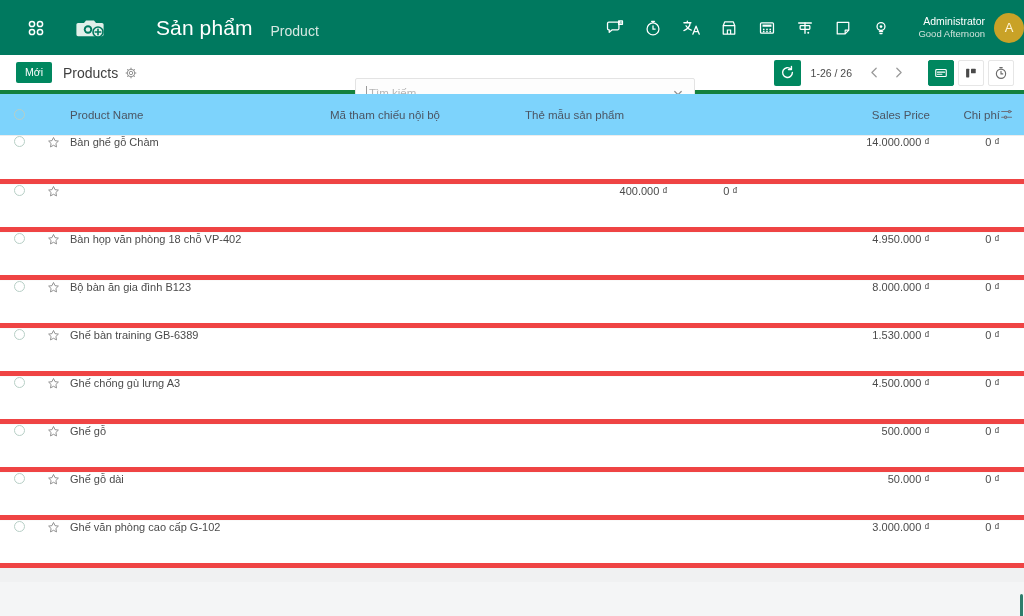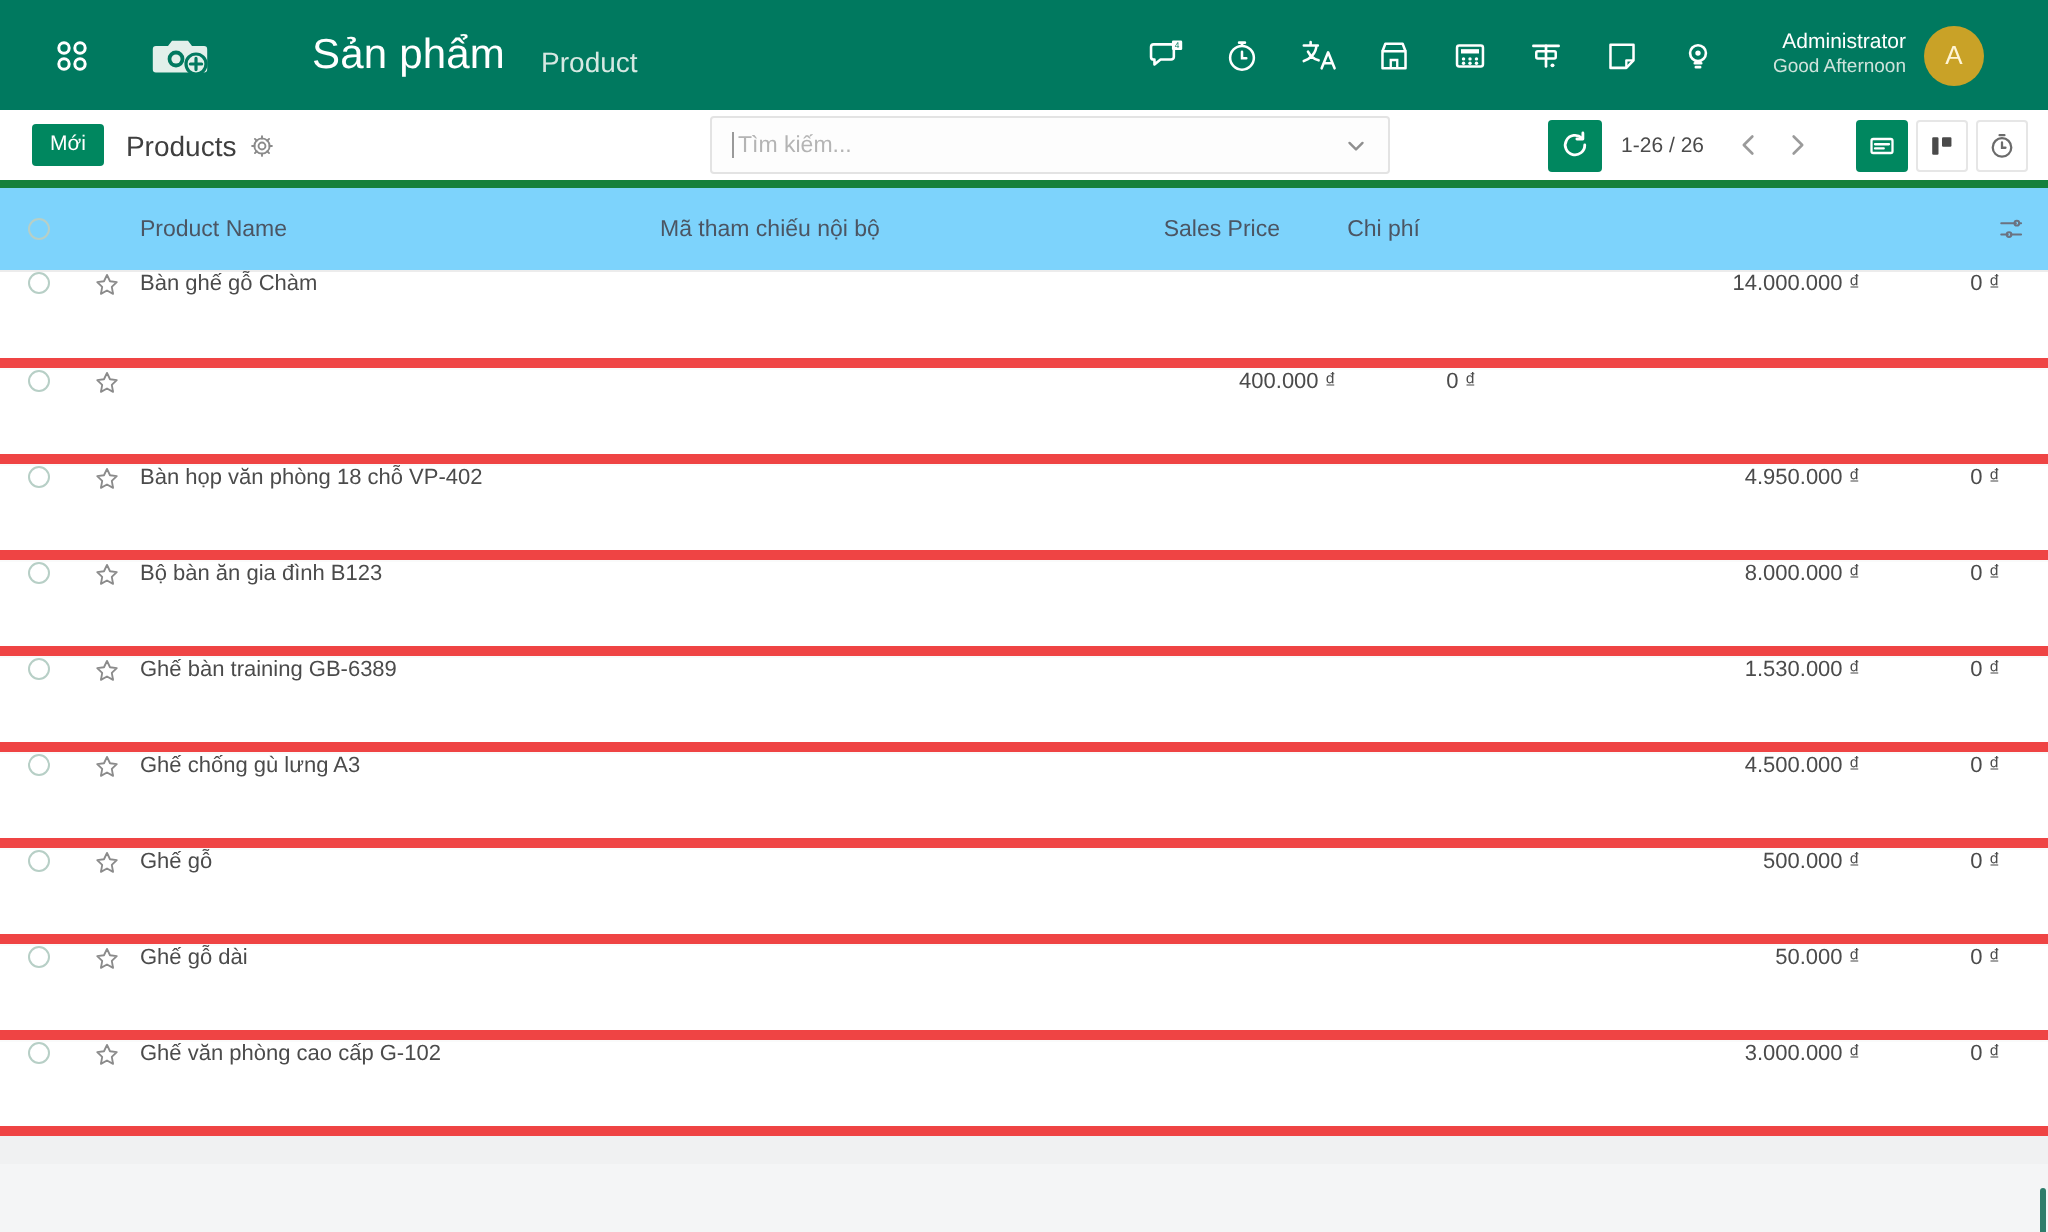--- a/index.html
+++ b/index.html
@@ -8,21 +8,21 @@
     font-family: "Liberation Sans", sans-serif;
     background: #f7f7f7;
     overflow: hidden;
   }
 
   
   .topbar {
     height: 55px; width: 100%;
     background: #00795f;
     display: flex; align-items: center;
-    padding: 0 32px 0 16px;
+    padding: 0 0 0 16px;
     color: #ffffff;
   }
   .tb-left { display: flex; align-items: center; gap: 0px; }
   .apps-btn {
     width: 40px; height: 40px;
     display: flex; align-items: center; justify-content: center;
     cursor: pointer;
   }
   .camera-btn {
     width: 46px; height: 40px;
@@ -77,21 +77,21 @@
   .breadcrumb {
     font-size: 14px; color: #3f3f3f; margin-left: 11px;
     font-weight: 400;
   }
   .gear-small {
     margin-left: 7px; cursor: pointer;
     display: inline-flex; align-items: center;
   }
 
   .searchwrap {
-    position: absolute; left: 355px; top: 3px;
+    position: absolute; left: 355px; top: 23px;
     width: 340px; height: 29px;
     background: #fdfdfd;
     border: 1px solid #e3e3e3;
     border-radius: 2px;
     display: flex; align-items: center;
     padding: 0 6px 0 10px;
   }
   .search-caret {
     width: 1px; height: 13px; background: #9a9a9a; margin-right: 2px;
   }
@@ -358,20 +358,21 @@
 
 <div class="sheet">
 
   <div class="thead">
     <div class="c-check">
       <span class="circle-chk"></span>
     </div>
     <div class="c-star"></div>
     <div class="c-name th-txt">Product Name</div>
     <div class="c-ref th-txt">Mã tham chiếu nội bộ</div>
+    <div class="c-tag th-txt">Thẻ mẫu sản phẩm</div>
     <div class="c-price th-txt">Sales Price</div>
     <div class="c-cost th-txt">Chi phí</div>
     <div class="c-opt">
       <svg width="13" height="13" viewBox="0 0 16 16">
         <path d="M2 4.4 h9 M13 4.4 h1.2 M2 11.4 h4 M8 11.4 h6.2" stroke="#6b7280" stroke-width="1.25" stroke-linecap="round"></path>
         <circle cx="11.6" cy="4.4" r="1.45" fill="none" stroke="#6b7280" stroke-width="1.25"></circle>
         <circle cx="6.8" cy="11.4" r="1.45" fill="none" stroke="#6b7280" stroke-width="1.25"></circle>
       </svg>
     </div>
   </div>

